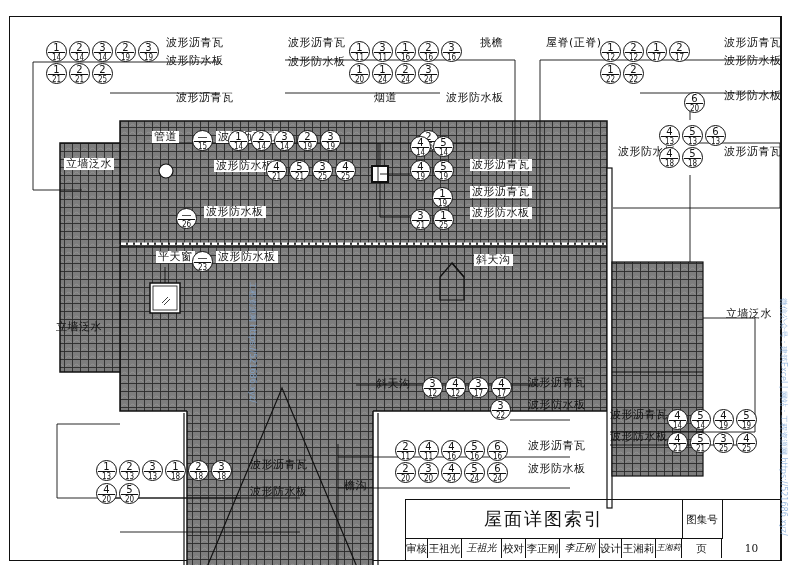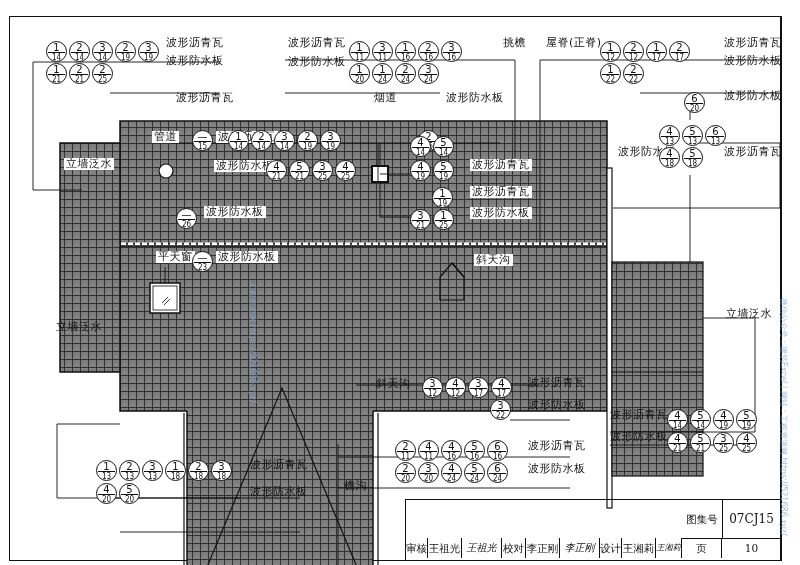--- a/index.html
+++ b/index.html
@@ -119,21 +119,21 @@
     <path d="M378 143 V182 M380 174 H410"></path>
     <path d="M380 182 V217 H410"></path>
   </g>
 </svg>
 
 <div class="lbl" style="left:166px;top:37px">波形沥青瓦</div>
 <div class="lbl" style="left:166px;top:55px">波形防水板</div>
 
 <div class="lbl" style="left:288px;top:37px">波形沥青瓦</div>
 <div class="lbl" style="left:288px;top:56px">波形防水板</div>
-<div class="lbl" style="left:503px;top:37px">挑檐</div>
+<div class="lbl" style="left:480px;top:37px">挑檐</div>
 
 <div class="lbl" style="left:176px;top:92px">波形沥青瓦</div>
 <div class="lbl" style="left:374px;top:92px">烟道</div>
 <div class="lbl" style="left:446px;top:92px">波形防水板</div>
 
 <div class="lbl" style="left:546px;top:37px">屋脊(正脊)</div>
 <div class="lbl" style="left:724px;top:37px">波形沥青瓦</div>
 <div class="lbl" style="left:724px;top:55px">波形防水板</div>
 <div class="lbl" style="left:724px;top:90px">波形防水板</div>
 <div class="lbl" style="left:724px;top:146px">波形沥青瓦</div>
@@ -567,22 +567,22 @@
       <span class="t">5</span>
       <span class="hr"></span>
       <span class="b">20</span>
     </div>
   </div>
 
 <div class="watermark" style="left:789px;top:298px">微信公众号：建筑Excel | 网站：工程资源网 https://521686.xyz/</div>
 <div class="watermark" style="left:258px;top:282px">工程资源网 https://521686.xyz/</div>
 
 <div class="titleblock">
+  <div class="tb-title">屋面详图索引</div>
   <div class="tb-setlbl">图集号</div>
-  <div class="tb-setval">07CJ15</div>
   <div class="tb-row">
     <div class="tb-cell" style="left:0;width:22px">审核</div>
     <div class="tb-cell" style="left:22px;width:34px">王祖光</div>
     <div class="tb-cell sig" style="left:56px;width:40px">王祖光</div>
     <div class="tb-cell" style="left:96px;width:24px">校对</div>
     <div class="tb-cell" style="left:120px;width:34px">李正刚</div>
     <div class="tb-cell sig" style="left:154px;width:40px">李正刚</div>
     <div class="tb-cell" style="left:194px;width:22px">设计</div>
     <div class="tb-cell" style="left:216px;width:34px">王湘莉</div>
     <div class="tb-cell sig" style="left:250px;width:26px;font-size:8px">王湘莉</div>

